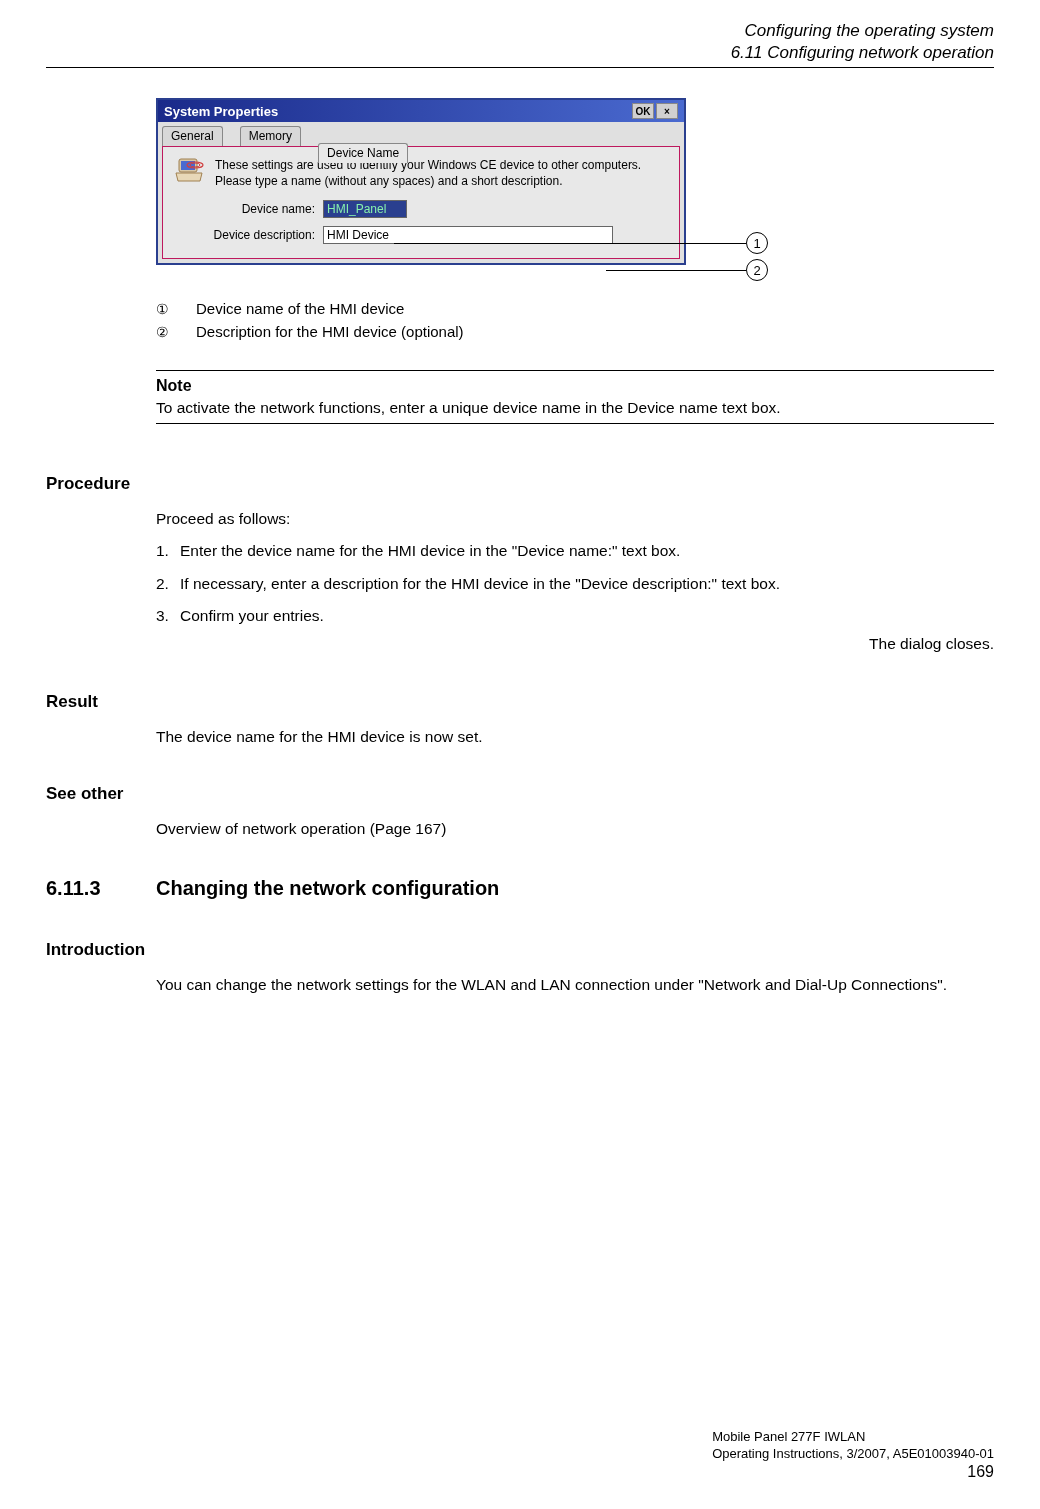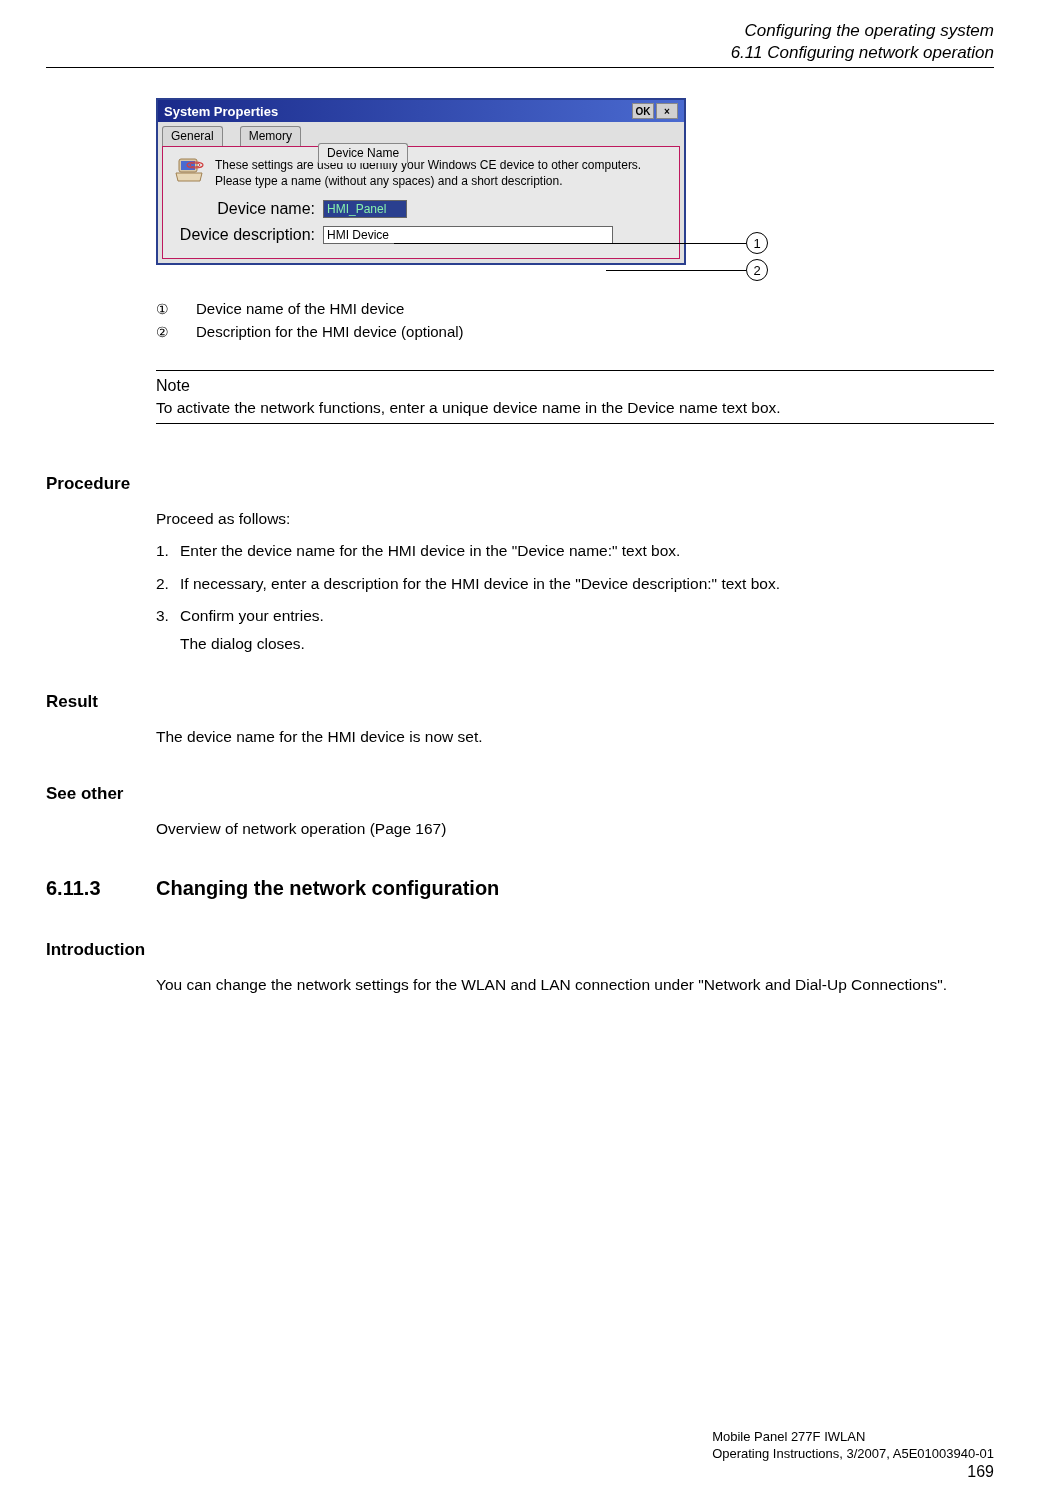--- a/index.html
+++ b/index.html
@@ -106,21 +106,21 @@
     }
     .field-row {
       display: flex;
       align-items: center;
       margin-top: 8px;
     }
     .field-label {
       width: 150px;
       text-align: right;
       padding-right: 8px;
-      font-size: 16px;
+      font-size: 12px;
     }
     .field-input {
       font-size: 12px;
       font-family: Arial, sans-serif;
       border: 1px solid #666;
       padding: 1px 3px;
       height: 18px;
     }
     .input-name {
       width: 84px;
@@ -164,21 +164,21 @@
     .note-block {
       margin-left: 110px;
       margin-bottom: 50px;
     }
     .note-block hr {
       border: none;
       border-top: 1px solid #000;
       margin: 6px 0;
     }
     .note-label {
-      font-weight: normal;
+      font-weight: bold;
       font-size: 16px;
     }
     .note-text {
       font-size: 15.5px;
       margin-top: 4px;
     }
     .section-heading {
       font-weight: bold;
       font-size: 17px;
       margin-bottom: 14px;
@@ -191,21 +191,21 @@
     .ol {
       margin-left: 110px;
       font-size: 15.5px;
       line-height: 1.45;
     }
     .ol .li {
       display: flex;
       margin-bottom: 10px;
     }
     .ol .num { width: 24px; flex-shrink: 0; }
-    .ol .sub { margin-left: 24px; margin-top: 6px; }
+    .ol .sub { margin-left: 24px; margin-top: 6px; text-align: right; }
     .block { margin-bottom: 36px; }
     .chapter-heading {
       display: flex;
       align-items: baseline;
       font-weight: bold;
       font-size: 20px;
       margin-top: 24px;
       margin-bottom: 40px;
     }
     .chapter-num { width: 110px; }

